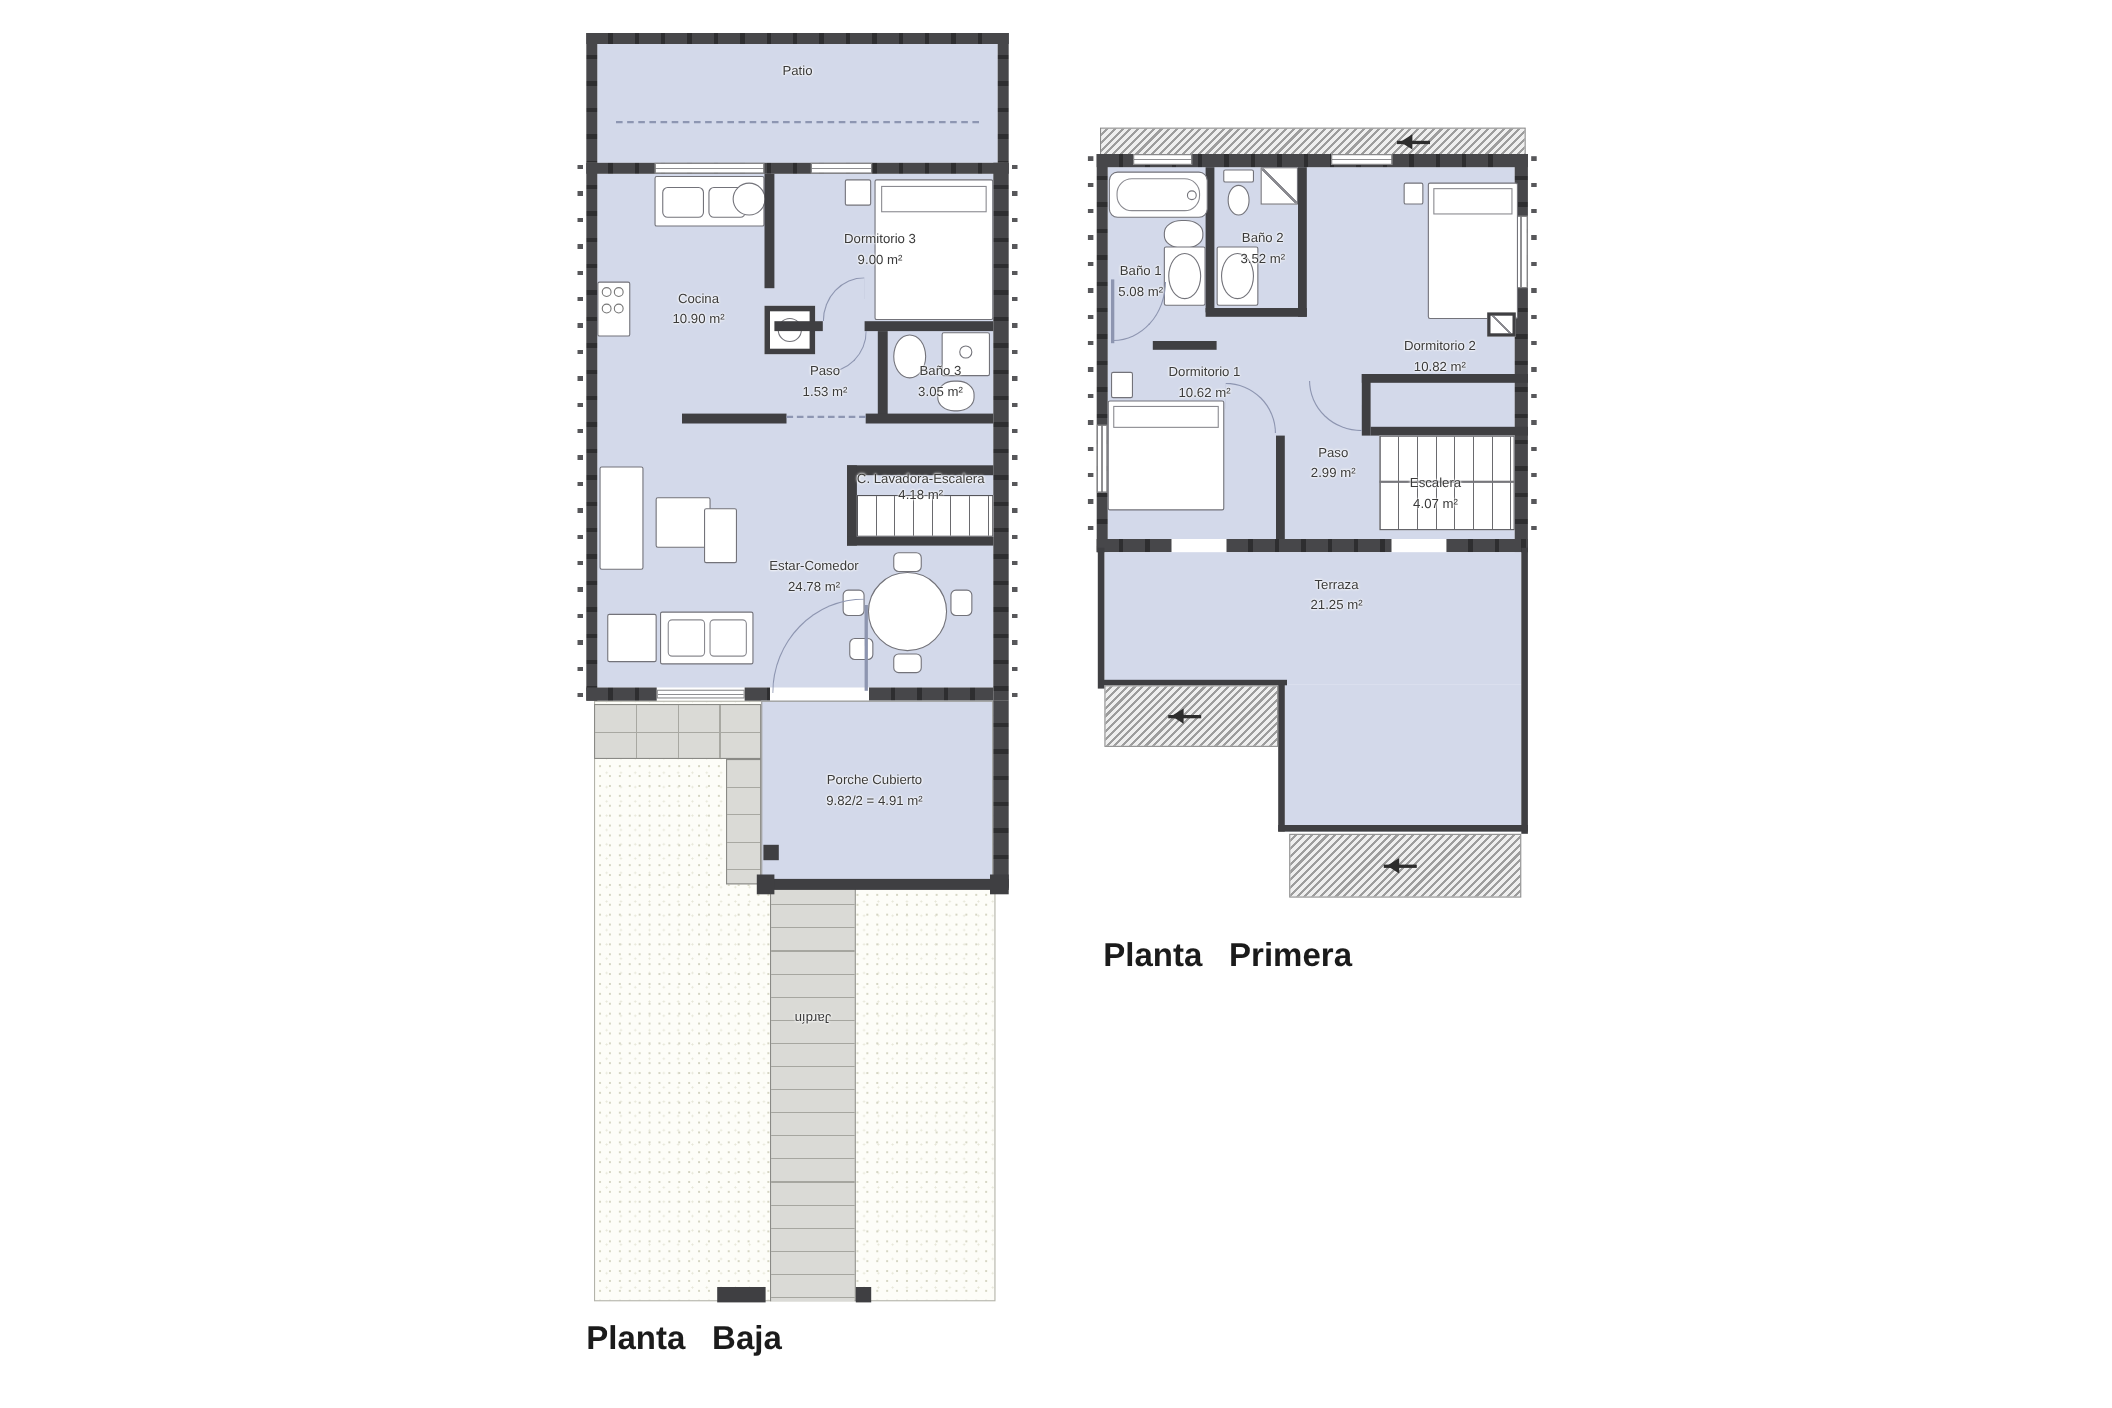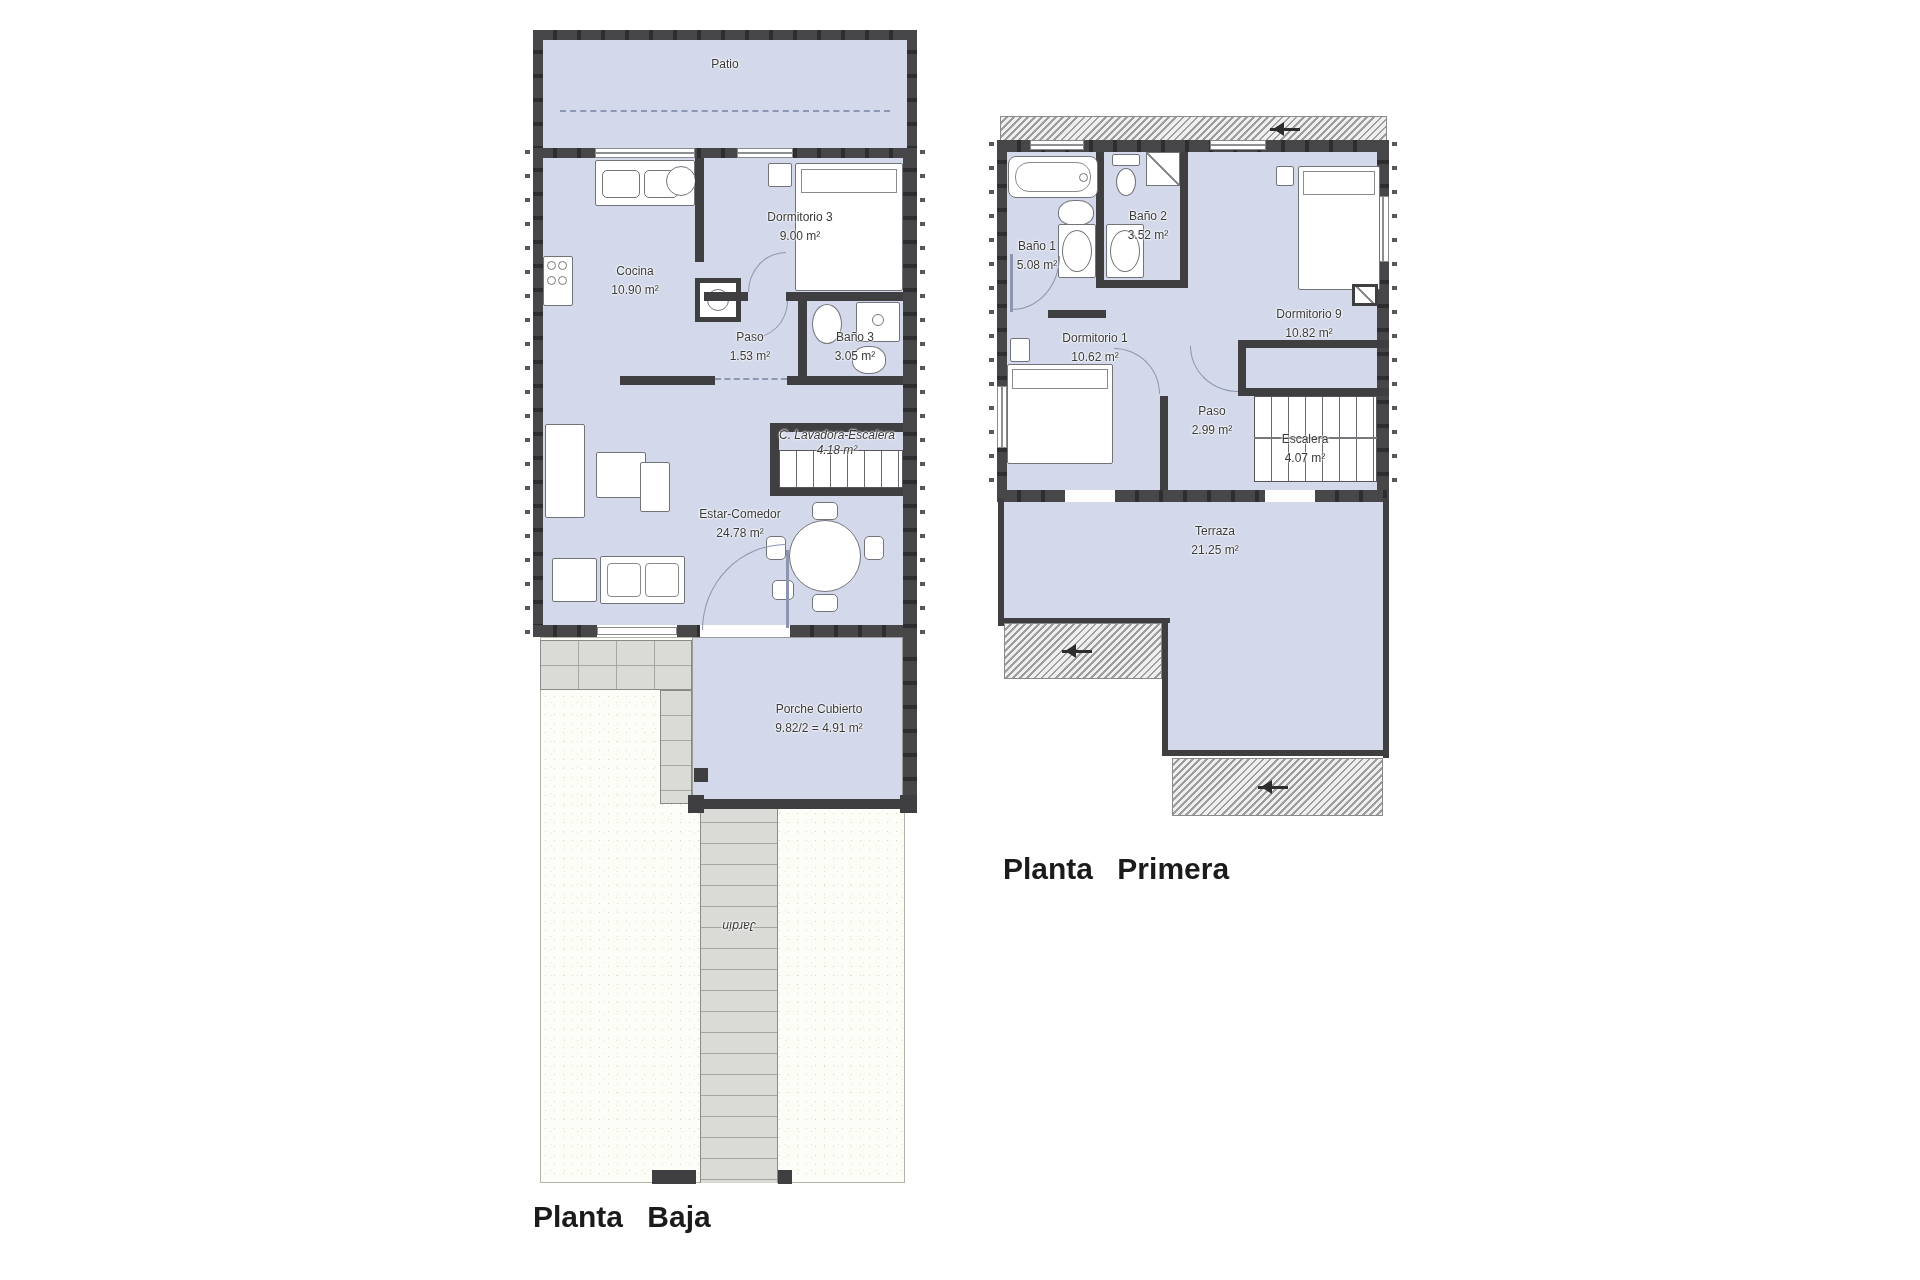--- a/index.html
+++ b/index.html
@@ -8,21 +8,21 @@
   .abs{position:absolute;}
   .room{position:absolute;background:#d3d9ea;}
   .wall{position:absolute;background:#3f3f42;}
   .wallh{position:absolute;background:repeating-linear-gradient(90deg,#47474a 0 20px,#2e2e30 20px 24px);}
   .wallv{position:absolute;background:repeating-linear-gradient(180deg,#47474a 0 20px,#2e2e30 20px 24px);}
   .ticksv{position:absolute;width:5px;background:repeating-linear-gradient(180deg,#57575a 0 4px,transparent 4px 24px);}
   .furn{position:absolute;background:#ffffff;border:1px solid #73737a;border-radius:2px;box-sizing:border-box;}
   .circ{border-radius:50%;}
   .lbl{position:absolute;font-size:12px;line-height:19px;text-align:center;white-space:nowrap;
        text-shadow:0 0 2px #fff,0 0 2px #fff,0 0 3px #fff;}
-  .lbl.small{font-size:12px;line-height:15px;font-style:italic;}
+  .lbl.small{font-size:12px;line-height:15px;}
   .title{position:absolute;font-size:30px;font-weight:bold;color:#1b1b1b;word-spacing:16px;white-space:nowrap;}
   .stairs{position:absolute;background:#fff repeating-linear-gradient(90deg,transparent 0 16px,#6a6a6e 16px 17px);
           border:1px solid #55555a;box-sizing:border-box;}
   .walkway{position:absolute;background:repeating-linear-gradient(180deg,#dadad6 0 20px,#a6a6a0 20px 21px);
            border-left:1px solid #8a8a86;border-right:1px solid #8a8a86;box-sizing:border-box;}
   .paving{position:absolute;background-color:#dadad6;
           background-image:repeating-linear-gradient(90deg,transparent 0 37px,#a8a8a2 37px 38px),
                            repeating-linear-gradient(180deg,transparent 0 24px,#a8a8a2 24px 25px);
           border:1px solid #8a8a86;box-sizing:border-box;}
   .speckle{position:absolute;background-color:#fdfdf8;border:1px solid #b3b3aa;box-sizing:border-box;
@@ -156,21 +156,21 @@
       <div>3.05 m²</div>
     </div>
     <div class="lbl small" style="left:772px;top:428px;width:130px;">
       <div>C. Lavadora-Escalera</div>
       <div>4.18 m²</div>
     </div>
     <div class="lbl" style="left:660px;top:505px;width:160px;">
       <div>Estar-Comedor</div>
       <div>24.78 m²</div>
     </div>
-    <div class="lbl" style="left:744px;top:700px;width:150px;">
+    <div class="lbl" style="left:720px;top:700px;width:150px;">
       <div>Porche Cubierto</div>
       <div>9.82/2 = 4.91 m²</div>
     </div>
     <div class="title" style="left:533px;top:1200px;">Planta Baja</div>
   </div>
 
   <div>
 
     <div class="hatch" style="left:1000px;top:116px;width:387px;height:26px;"></div>
     <div class="slope-arrow" style="left:1270px;top:128px;"></div>
@@ -251,21 +251,21 @@
     </div>
     <div class="lbl" style="left:1098px;top:207px;width:100px;">
       <div>Baño 2</div>
       <div>3.52 m²</div>
     </div>
     <div class="lbl" style="left:1015px;top:329px;width:160px;">
       <div>Dormitorio 1</div>
       <div>10.62 m²</div>
     </div>
     <div class="lbl" style="left:1229px;top:305px;width:160px;">
-      <div>Dormitorio 9</div>
+      <div>Dormitorio 2</div>
       <div>10.82 m²</div>
     </div>
     <div class="lbl" style="left:1162px;top:402px;width:100px;">
       <div>Paso</div>
       <div>2.99 m²</div>
     </div>
     <div class="lbl" style="left:1250px;top:430px;width:110px;">
       <div>Escalera</div>
       <div>4.07 m²</div>
     </div>

